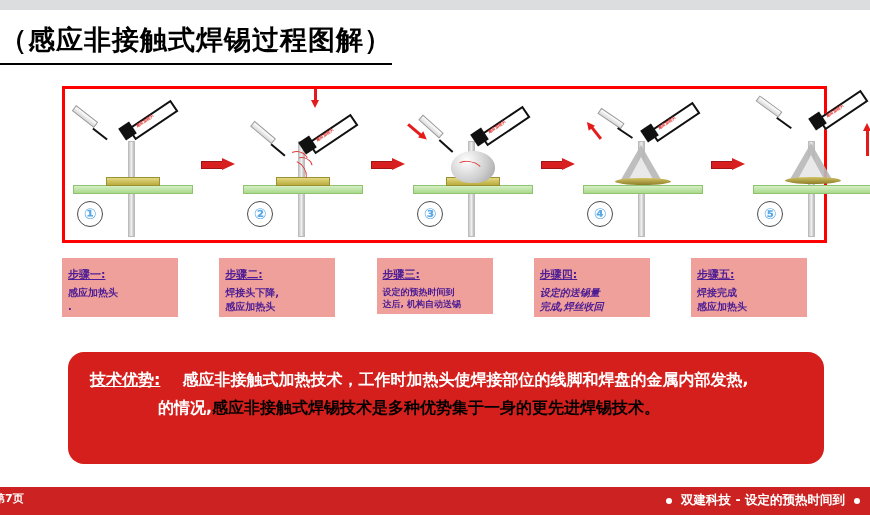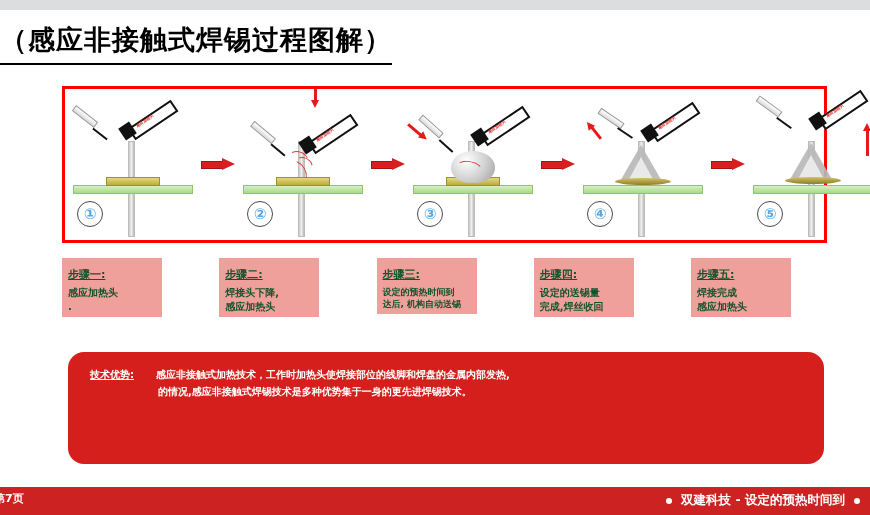--- a/index.html
+++ b/index.html
@@ -137,49 +137,49 @@
   
   .labels-row{
     position:absolute;left:62px;top:258px;width:765px;height:56px;
     display:flex;
   }
   .label-cell{
     width:136px;flex:0 0 136px;
   }
   .label-gap{flex:1 1 auto;}
   .label-box{
-    width:100px;min-height:56px;background:#f0a09a;
+    width:116px;min-height:56px;background:#f0a09a;
     box-sizing:border-box;padding:5px 6px 4px 6px;
-    color:#14532d;
+    color:#4c1d95;
   }
   .label-head{
     font-size:11px;font-weight:700;
     text-decoration:underline;
     display:inline-block;margin-bottom:4px;
   }
   .label-body{
     font-size:10px;line-height:1.35;font-weight:600;
   }
   .label-body.small{font-size:9px;}
   
   .adv-box{
     position:absolute;left:68px;top:352px;width:756px;height:112px;
     background:#d41f1c;border-radius:16px;
     box-sizing:border-box;padding:14px 18px 10px 22px;
     color:#fff;
   }
   .adv-line{
-    font-size:10px;line-height:1.72;font-weight:700;
+    font-size:16px;line-height:1.72;font-weight:700;
     white-space:nowrap;
   }
   .adv-title{
     color:#ffffff;text-decoration:underline;font-weight:700;
     margin-right:22px;
   }
-  .adv-yellow{color:#ffffff;}
+  .adv-yellow{color:#000000;}
   .adv-line.l2{padding-left:68px;}
   .adv-line.l3{padding-left:68px;}
   
   .footer{
     position:absolute;left:0;bottom:0;width:870px;height:28px;
     background:#cc2222;
     display:flex;align-items:center;
   }
   .footer-left{
     position:absolute;left:-6px;top:4px;
@@ -342,21 +342,21 @@
     <div class="label-box">
       <span class="label-head">步骤三:</span>
       <div class="label-body small" style="white-space:pre-line;">设定的预热时间到
 达后, 机构自动送锡</div>
     </div>
   </div>
   <div class="label-gap"></div>
   <div class="label-cell">
     <div class="label-box">
       <span class="label-head">步骤四:</span>
-      <div class="label-body" style="white-space:pre-line;">设定的送锡量
+      <div class="label-body" style="white-space:pre-line;font-style:italic;">设定的送锡量
 完成,焊丝收回</div>
     </div>
   </div>
   <div class="label-gap"></div>
   <div class="label-cell">
     <div class="label-box">
       <span class="label-head">步骤五:</span>
       <div class="label-body" style="white-space:pre-line;">焊接完成
 感应加热头</div>
     </div>

